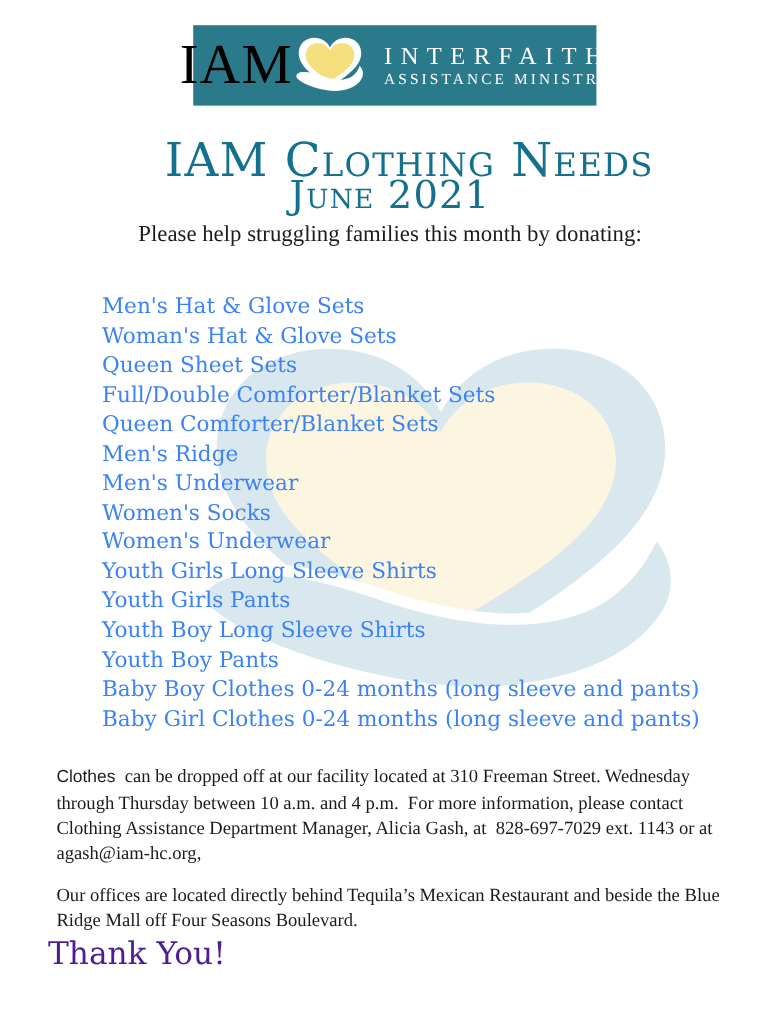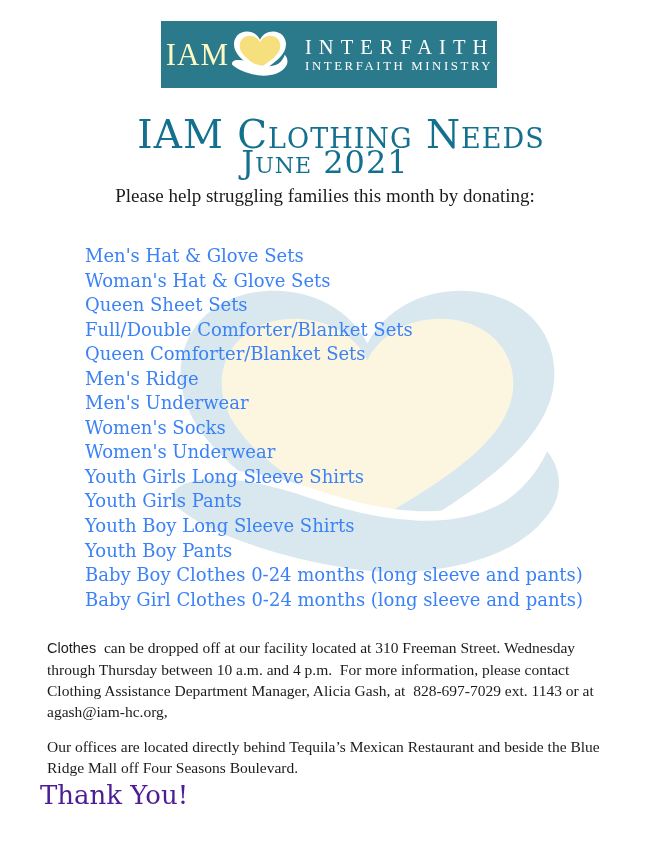--- a/index.html
+++ b/index.html
@@ -12,21 +12,21 @@
     color:var(--ink,#1b1b1b);
   }
   
   .banner{
     position:absolute;left:161px;top:21px;width:336px;height:67px;
     background:var(--teal,#2b7a8c);
     display:flex;align-items:center;justify-content:center;
   }
   .iam{
     font-family:"Liberation Serif", serif;
-    font-size:31px;line-height:1;color:#fef9c3;
+    font-size:47px;line-height:1;color:#000000;
     letter-spacing:1px;margin-left:2px;
   }
   .logo-header{width:62px;height:56px;margin:2px 2px 0 0;flex:0 0 auto;}
   .org{color:#ffffff;margin-left:12px;}
   .org1{
     font-size:20.5px;letter-spacing:7px;line-height:1.15;
     font-family:"Liberation Serif", serif;white-space:nowrap;
   }
   .org2{
     font-size:12.8px;letter-spacing:2.6px;line-height:1.1;
@@ -105,21 +105,21 @@
 
   <header class="banner">
     <span class="iam">IAM</span>
     <svg class="logo-header" viewBox="0 0 100 96" preserveAspectRatio="none" aria-hidden="true">
       <path class="ring" d="M50 76 C26 60 8 46 8 28 C8 15 17 6 29 6 C38 6 46 11 50 20 C54 11 62 6 71 6 C83 6 92 15 92 28 C92 46 74 60 50 76 Z"></path>
       <path class="fill" transform="matrix(0.78 0 0 0.78 11 8.8)" d="M50 76 C26 60 8 46 8 28 C8 15 17 6 29 6 C38 6 46 11 50 20 C54 11 62 6 71 6 C83 6 92 15 92 28 C92 46 74 60 50 76 Z"></path>
       <path class="hand" d="M6 64 C3 60 6 56 12 55 C20 54 28 56 38 60 C55 67 70 68 80 61 C85 57 88 52 90 46 C95 52 96 60 91 67 C83 79 64 84 46 81 C30 78 14 72 6 64 Z"></path>
     </svg>
     <div class="org">
       <div class="org1">INTERFAITH</div>
-      <div class="org2">INTERFAITH MINISTRY</div>
+      <div class="org2">ASSISTANCE MINISTRY</div>
     </div>
   </header>
 
   <h1 class="title">IAM Clothing Needs</h1>
   <h2 class="subtitle">June 2021</h2>
   <div class="tagline">Please help struggling families this month by donating:</div>
 
   <svg class="watermark" viewBox="0 0 100 96" preserveAspectRatio="none" aria-hidden="true">
     <path class="ring" d="M50 76 C26 60 8 46 8 28 C8 15 17 6 29 6 C38 6 46 11 50 20 C54 11 62 6 71 6 C83 6 92 15 92 28 C92 46 74 60 50 76 Z"></path>
     <path class="fill" transform="matrix(0.78 0 0 0.78 11 8.8)" d="M50 76 C26 60 8 46 8 28 C8 15 17 6 29 6 C38 6 46 11 50 20 C54 11 62 6 71 6 C83 6 92 15 92 28 C92 46 74 60 50 76 Z"></path>

